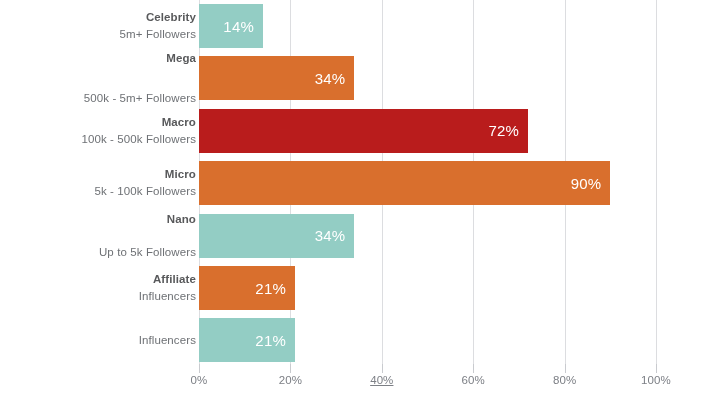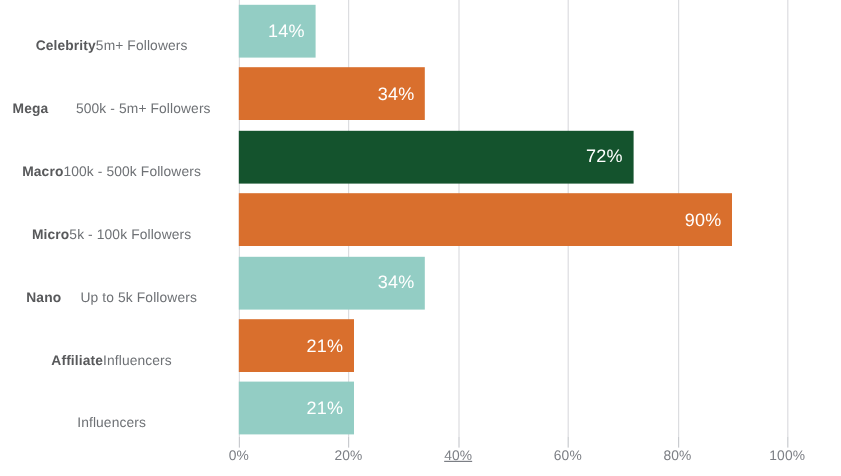--- a/index.html
+++ b/index.html
@@ -76,24 +76,24 @@
     white-space: nowrap;
     letter-spacing: 0.2px;
   }
 
   
   .cat-label {
     position: absolute;
     right: 0;
     width: 188px;
     box-sizing: border-box;
-    padding-right: 24px;
+    padding-right: 3px;
     text-align: right;
     display: flex;
-    flex-direction: row;
+    flex-direction: column;
     justify-content: center;
     align-items: flex-end;
     height: 44px;
   }
   .cat-name {
     font-size: 11.5px;
     font-weight: bold;
     color: #58595b;
     line-height: 17px;
     white-space: nowrap;
@@ -173,21 +173,21 @@
         <div class="bar" style="width: 63.98px; background: rgb(147, 205, 196);">
           <span class="bar-value">14%</span>
         </div>
       </div>
       <div class="bar-row" style="top: 56.4px; height: 44px; width: 457px;">
         <div class="bar" style="width: 155.38px; background: rgb(217, 111, 45);">
           <span class="bar-value">34%</span>
         </div>
       </div>
       <div class="bar-row" style="top: 108.8px; height: 44px; width: 457px;">
-        <div class="bar" style="width: 329.04px; background: #14532d;">
+        <div class="bar" style="width: 329.04px; background: #b91c1c;">
           <span class="bar-value">72%</span>
         </div>
       </div>
       <div class="bar-row" style="top: 161.2px; height: 44px; width: 457px;">
         <div class="bar" style="width: 411.3px; background: rgb(217, 111, 45);">
           <span class="bar-value">90%</span>
         </div>
       </div>
       <div class="bar-row" style="top: 213.6px; height: 44px; width: 457px;">
         <div class="bar" style="width: 155.38px; background: rgb(147, 205, 196);">

